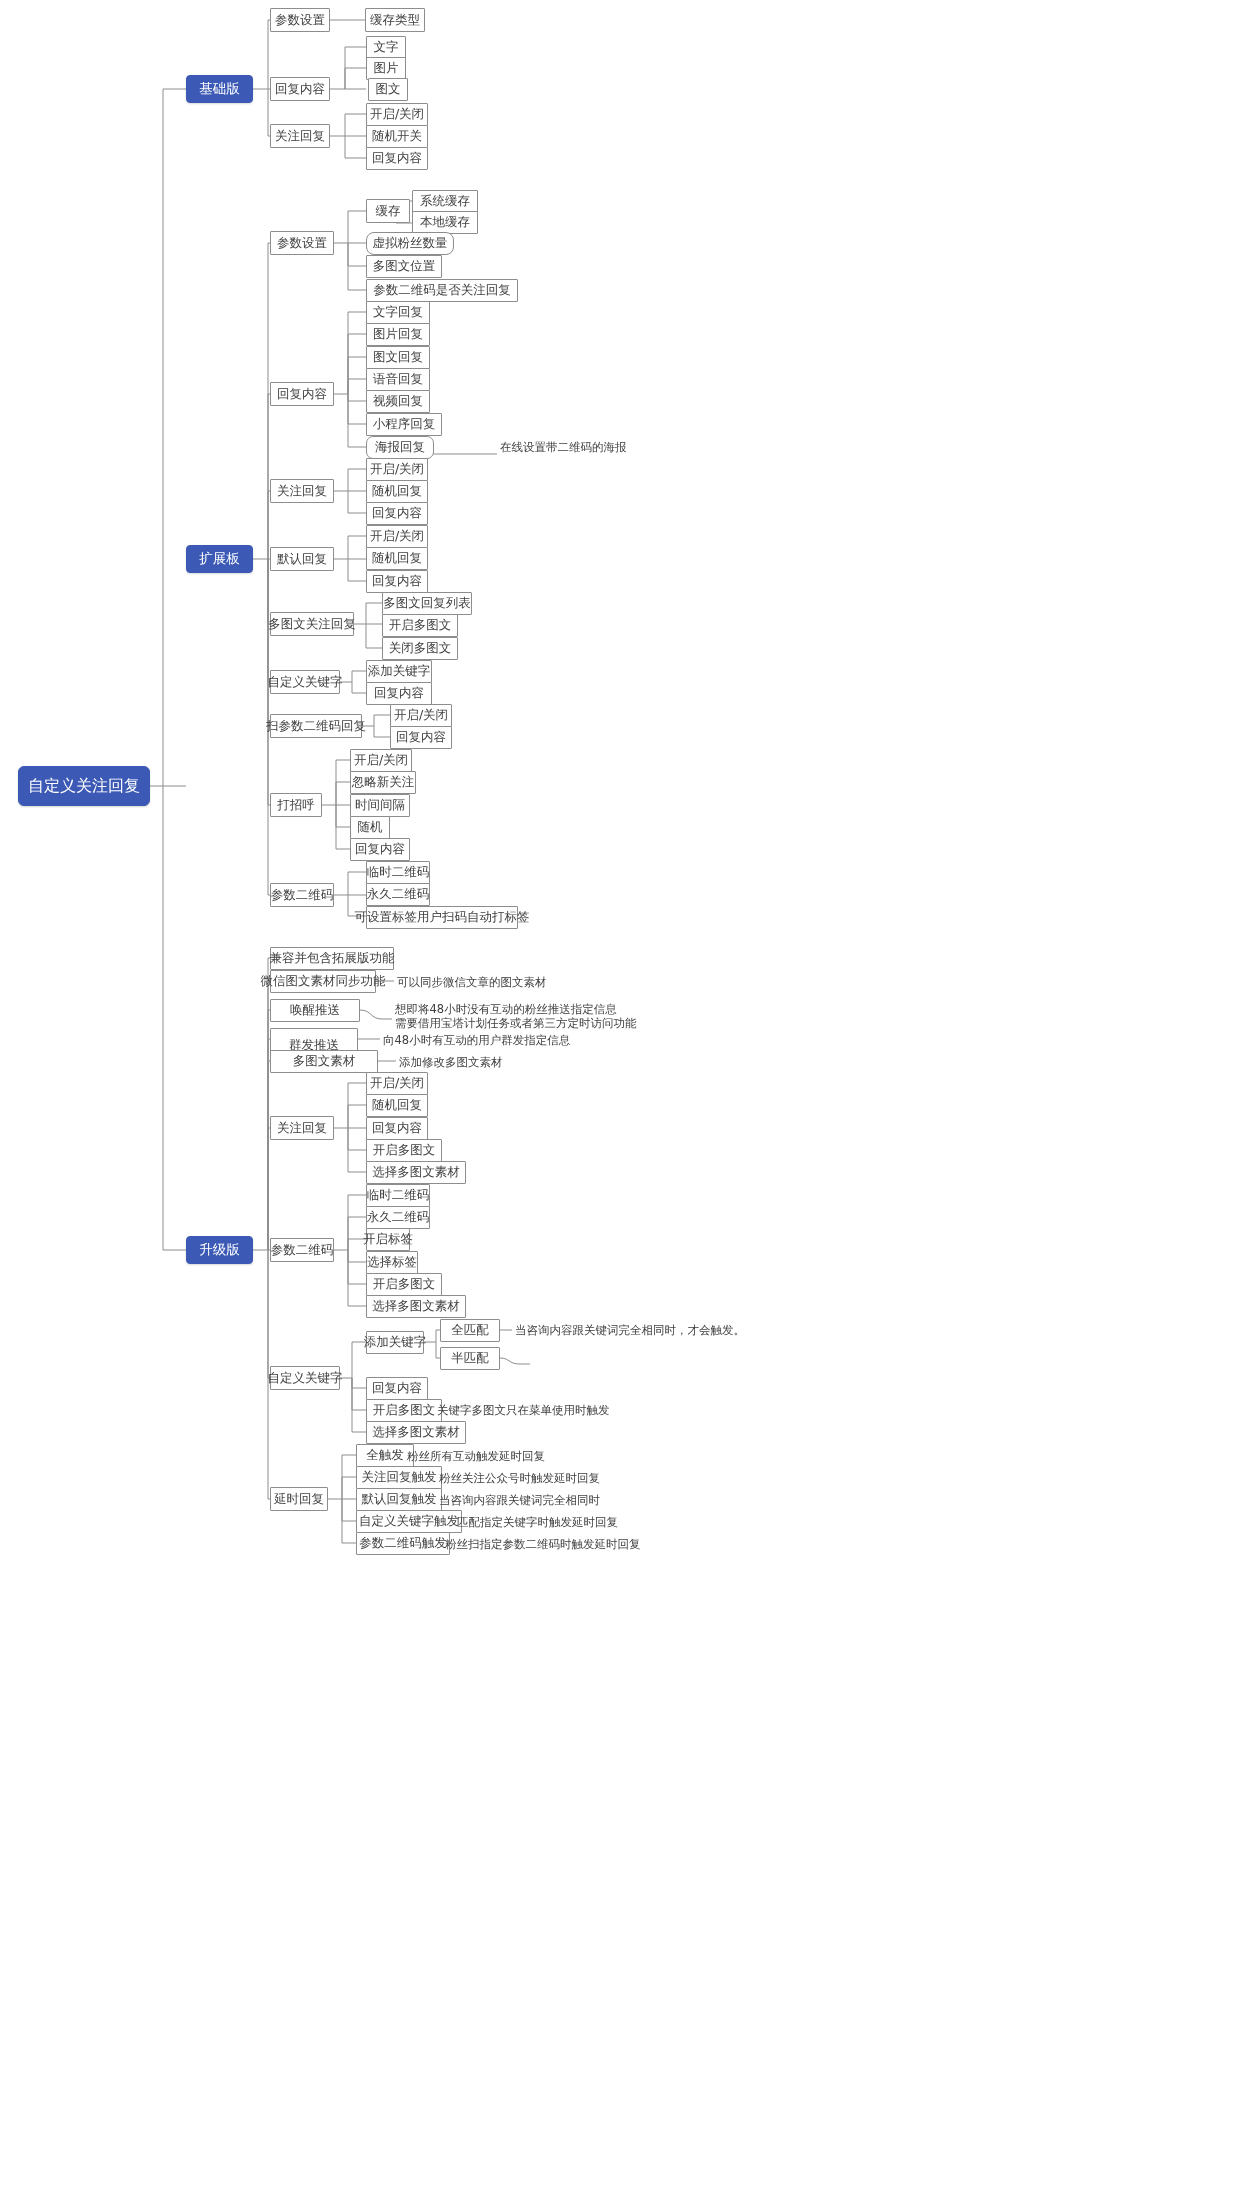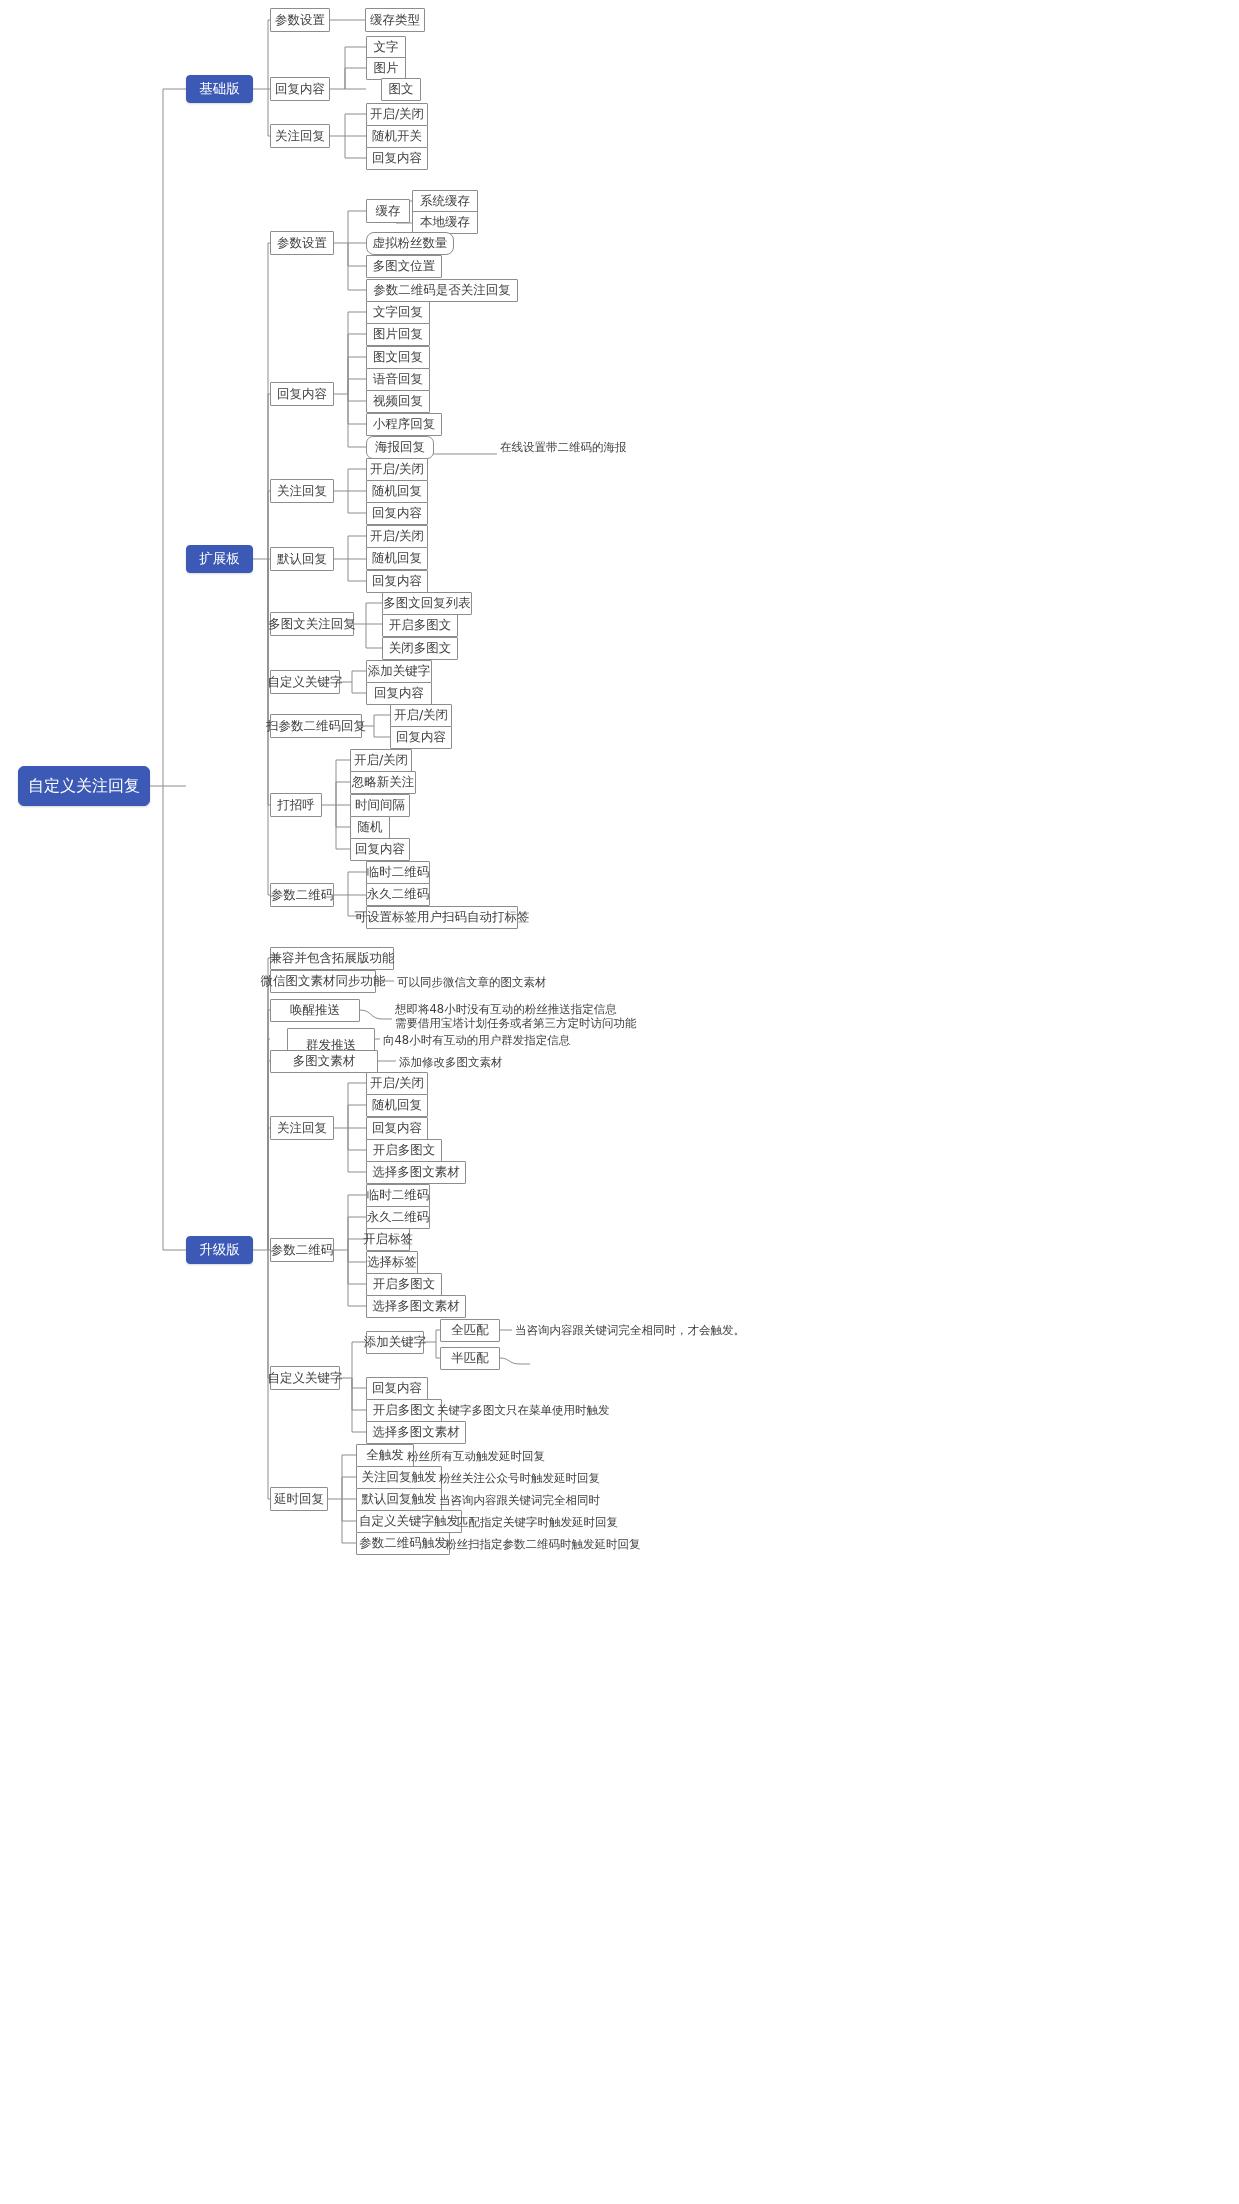--- a/index.html
+++ b/index.html
@@ -156,21 +156,21 @@
   <div class="node branch" style="left:186px;top:75px;width:67px;height:28px;">基础版</div>
   <div class="node branch" style="left:186px;top:545px;width:67px;height:28px;">扩展板</div>
   <div class="node branch" style="left:186px;top:1236px;width:67px;height:28px;">升级版</div>
 
   <div class="node" style="left:270px;top:8px;width:60px;height:24px;">参数设置</div>
   <div class="node" style="left:365px;top:8px;width:60px;height:24px;">缓存类型</div>
 
   <div class="node" style="left:270px;top:77px;width:60px;height:24px;">回复内容</div>
   <div class="node" style="left:366px;top:36px;width:40px;height:23px;">文字</div>
   <div class="node" style="left:366px;top:57px;width:40px;height:23px;">图片</div>
-  <div class="node" style="left:381px;top:78px;width:40px;height:23px;">图文</div>
+  <div class="node" style="left:368px;top:78px;width:40px;height:23px;">图文</div>
 
   <div class="node" style="left:270px;top:124px;width:60px;height:24px;">关注回复</div>
   <div class="node" style="left:366px;top:103px;width:62px;height:23px;">开启/关闭</div>
   <div class="node" style="left:366px;top:125px;width:62px;height:23px;">随机开关</div>
   <div class="node" style="left:366px;top:147px;width:62px;height:23px;">回复内容</div>
 
   <div class="node" style="left:270px;top:231px;width:64px;height:24px;">参数设置</div>
   <div class="node" style="left:366px;top:199px;width:44px;height:24px;">缓存</div>
   <div class="node" style="left:412px;top:190px;width:66px;height:23px;">系统缓存</div>
   <div class="node" style="left:412px;top:211px;width:66px;height:23px;">本地缓存</div>
@@ -224,21 +224,21 @@
   <div class="node" style="left:366px;top:906px;width:152px;height:23px;">可设置标签用户扫码自动打标签</div>
 
   <div class="node" style="left:270px;top:947px;width:124px;height:23px;">兼容并包含拓展版功能</div>
   <div class="node" style="left:270px;top:970px;width:106px;height:23px;">微信图文素材同步功能</div>
   <div class="note" style="left:397px;top:975px;">可以同步微信文章的图文素材</div>
 
   <div class="node" style="left:270px;top:999px;width:90px;height:23px;">唤醒推送</div>
   <div class="note" style="left:395px;top:1002px;">想即将48小时没有互动的粉丝推送指定信息
 需要借用宝塔计划任务或者第三方定时访问功能</div>
 
-  <div class="node" style="left:287px;top:1028px;width:88px;height:35px;">群发推送</div>
+  <div class="node" style="left:270px;top:1028px;width:88px;height:35px;">群发推送</div>
   <div class="note" style="left:383px;top:1033px;">向48小时有互动的用户群发指定信息</div>
 
   <div class="node" style="left:270px;top:1050px;width:108px;height:23px;">多图文素材</div>
   <div class="note" style="left:399px;top:1055px;">添加修改多图文素材</div>
 
   <div class="node" style="left:270px;top:1116px;width:64px;height:24px;">关注回复</div>
   <div class="node" style="left:366px;top:1072px;width:62px;height:23px;">开启/关闭</div>
   <div class="node" style="left:366px;top:1094px;width:62px;height:23px;">随机回复</div>
   <div class="node" style="left:366px;top:1117px;width:62px;height:23px;">回复内容</div>
   <div class="node" style="left:366px;top:1139px;width:76px;height:23px;">开启多图文</div>

